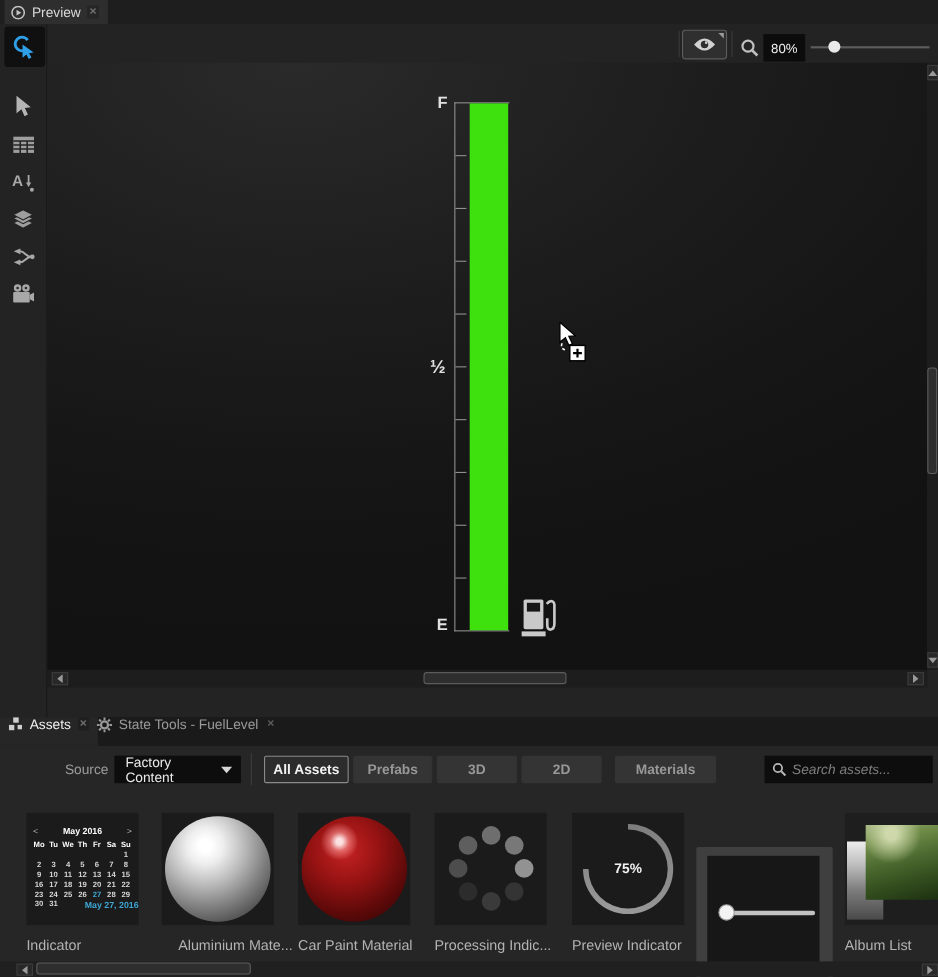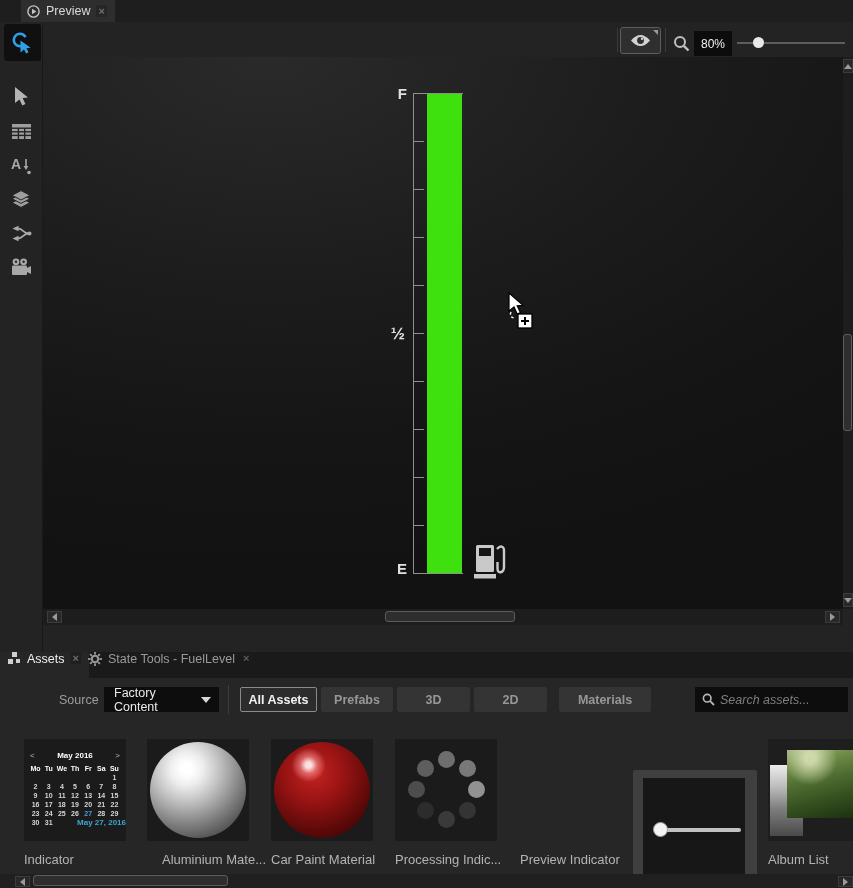--- a/index.html
+++ b/index.html
@@ -10,21 +10,21 @@
     font-family:"Liberation Sans","DejaVu Sans",sans-serif;
     color:#c8c8c8; font-size:12px;
     -webkit-user-select:none; user-select:none;
   }
   .abs { position:absolute; }
 
   
   .top-tabbar { position:absolute; left:0; top:0; width:853px; height:22px; background:#1e1e1e; }
   .preview-tab {
     position:absolute; left:4px; top:0; height:22px; padding:0 8px 0 6px;
-    background:#2e2e2e; display:flex; align-items:center; gap:6px; cursor:default;margin-left:17px;
+    background:#2e2e2e; display:flex; align-items:center; gap:6px; cursor:default;
   }
   .tab-label { color:#d9d9d9; font-size:12.5px; }
   .tab-close { color:#6f6f6f; font-size:11px; font-weight:700; padding:0 2px; background:#262626; border-radius:2px; line-height:12px; }
 
   
   .workspace { position:absolute; left:0; top:22px; width:853px; height:630px; background:#232323; }
   .left-toolbar { position:absolute; left:0; top:0; width:43px; height:630px; border-right:1px solid #191919; }
   .tool-btn { position:absolute; left:0; width:42px; height:34px; display:flex; align-items:center; justify-content:center; cursor:pointer; }
   .tool-btn.selected { left:4px; top:2px; width:37px; height:37px; background:#101010; border-radius:3px; }
   .accent-fill { fill:var(--accent); } .accent-stroke { stroke:var(--accent); }
@@ -420,20 +420,25 @@
       <div class="sp-dot" style="left:64px; top:21px; background:#787878"></div>
       <div class="sp-dot" style="left:43px; top:12px; background:#6e6e6e"></div>
       <div class="sp-dot" style="left:22px; top:21px; background:#5e5e5e"></div>
       <div class="sp-dot" style="left:13px; top:42px; background:#4d4d4d"></div>
       <div class="sp-dot" style="left:22px; top:63px; background:#2c2c2c"></div>
       <div class="sp-dot" style="left:43px; top:72px; background:#3a3a3a"></div>
       <div class="sp-dot" style="left:64px; top:63px; background:#343434"></div>
     </div>
     <div class="asset-label" style="left:395px">Processing Indic...</div>
 
+    <div class="thumb" style="left:520px">
+      <div class="ring">
+        <div class="ring-inner">75%</div>
+      </div>
+    </div>
     <div class="asset-label" style="left:520px">Preview Indicator</div>
 
     <div class="slider-select">
       <div class="slider-thumbcell">
         <div class="slider-track"></div>
         <div class="slider-knob"></div>
       </div>
       <div class="slider-labelstrip">Slider</div>
     </div>
 

